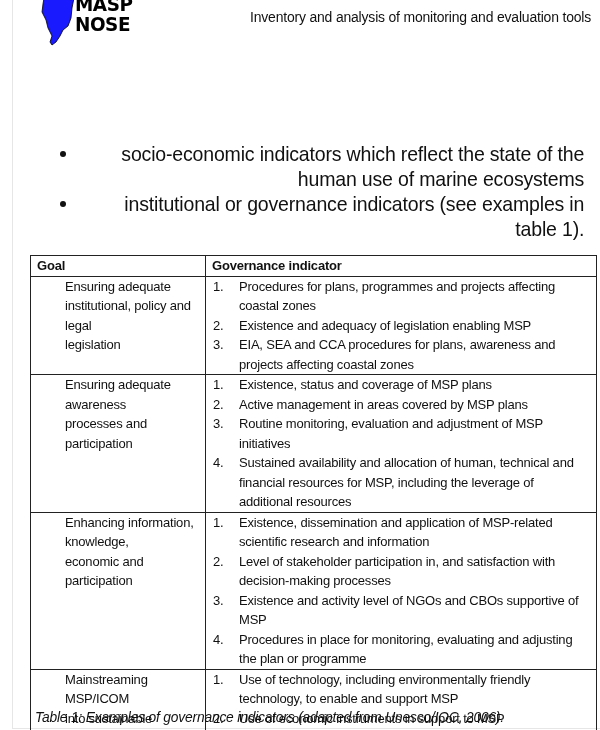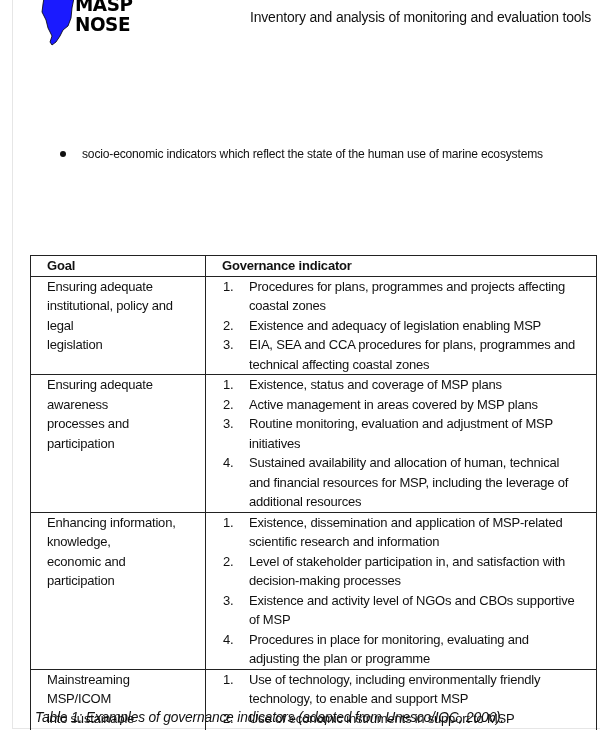--- a/index.html
+++ b/index.html
@@ -22,35 +22,35 @@
     font-family: "DejaVu Sans", sans-serif; font-weight: bold;
     font-size: 20px; line-height: 20px; letter-spacing: -0.5px; color: #000;
     transform: scaleX(0.92); transform-origin: left top;
   }
   .header-title {
     position: absolute; left: 237px; top: 8px;
     font-size: 15.5px; color: #111; letter-spacing: -0.2px;
     transform: scaleX(0.9); transform-origin: left top; white-space: nowrap;
   }
   .bullets { position: absolute; left: 45px; top: 141px; width: 520px; }
-  .bullet { position: relative; padding-left: 24px; font-size: 13px; line-height: 25px; letter-spacing: -0.2px; }
+  .bullet { position: relative; padding-left: 24px; font-size: 21px; line-height: 25px; letter-spacing: -0.2px; text-align: right; }
   .bullet .dot { position: absolute; left: 2px; top: 10px; width: 6px; height: 6px; border-radius: 50%; background: #111; }
   .bullet .txt { display: inline-block; transform: scaleX(0.93); transform-origin: left top; width: 540px; }
 
   table.gov {
     position: absolute; left: 17px; top: 255px; width: 567px;
     border-collapse: collapse; font-size: 13px; line-height: 19.5px;
     letter-spacing: -0.2px;
   }
   table.gov td, table.gov th {
-    border: 1.4px solid #222; vertical-align: top; padding: 0 16px; text-align: left;
+    border: 1.4px solid #222; vertical-align: top; padding: 0 6px; text-align: left;
   }
   table.gov th { font-weight: bold; }
   table.gov col.c1 { width: 175px; }
-  .goal-line { display: block; }
+  .goal-line { display: block; margin-left: 28px; }
   .ind { position: relative; padding-left: 27px; }
   .ind .num { position: absolute; left: 1px; top: 0; }
   .caption {
     position: absolute; left: 22px; top: 708px;
     font-size: 15px; font-style: italic; letter-spacing: -0.2px; white-space: nowrap;
     transform: scaleX(0.92); transform-origin: left top;
   }
 </style>
 </head>
 <body>
@@ -67,20 +67,24 @@
     </div>
   </div>
 
   <div class="header-title">Inventory and analysis of monitoring and evaluation tools</div>
 
   <div class="bullets">
     <div class="bullet">
       <span class="dot"></span>
       <span class="txt">socio-economic indicators which reflect the state of the human use of marine ecosystems</span>
     </div>
+    <div class="bullet">
+      <span class="dot"></span>
+      <span class="txt">institutional or governance indicators (see examples in table 1).</span>
+    </div>
   </div>
 
   <table class="gov">
     <colgroup>
         <col class="c1">
         <col>
       </colgroup>
     <thead>
       <tr>
         <th>Goal</th>
@@ -90,21 +94,21 @@
     <tbody>
       <tr>
         <td>
           <span class="goal-line">Ensuring adequate</span>
           <span class="goal-line">institutional, policy and legal</span>
           <span class="goal-line">legislation</span>
         </td>
         <td>
           <div class="ind"><span class="num">1.</span><span>Procedures for plans, programmes and projects affecting coastal zones</span></div>
           <div class="ind"><span class="num">2.</span><span>Existence and adequacy of legislation enabling MSP</span></div>
-          <div class="ind"><span class="num">3.</span><span>EIA, SEA and CCA procedures for plans, programmes and technical affecting coastal zones</span></div>
+          <div class="ind"><span class="num">3.</span><span>EIA, SEA and CCA procedures for plans, awareness and projects affecting coastal zones</span></div>
         </td>
       </tr>
       <tr>
         <td>
           <span class="goal-line">Ensuring adequate</span>
           <span class="goal-line">awareness</span>
           <span class="goal-line">processes and</span>
           <span class="goal-line">participation</span>
         </td>
         <td>

